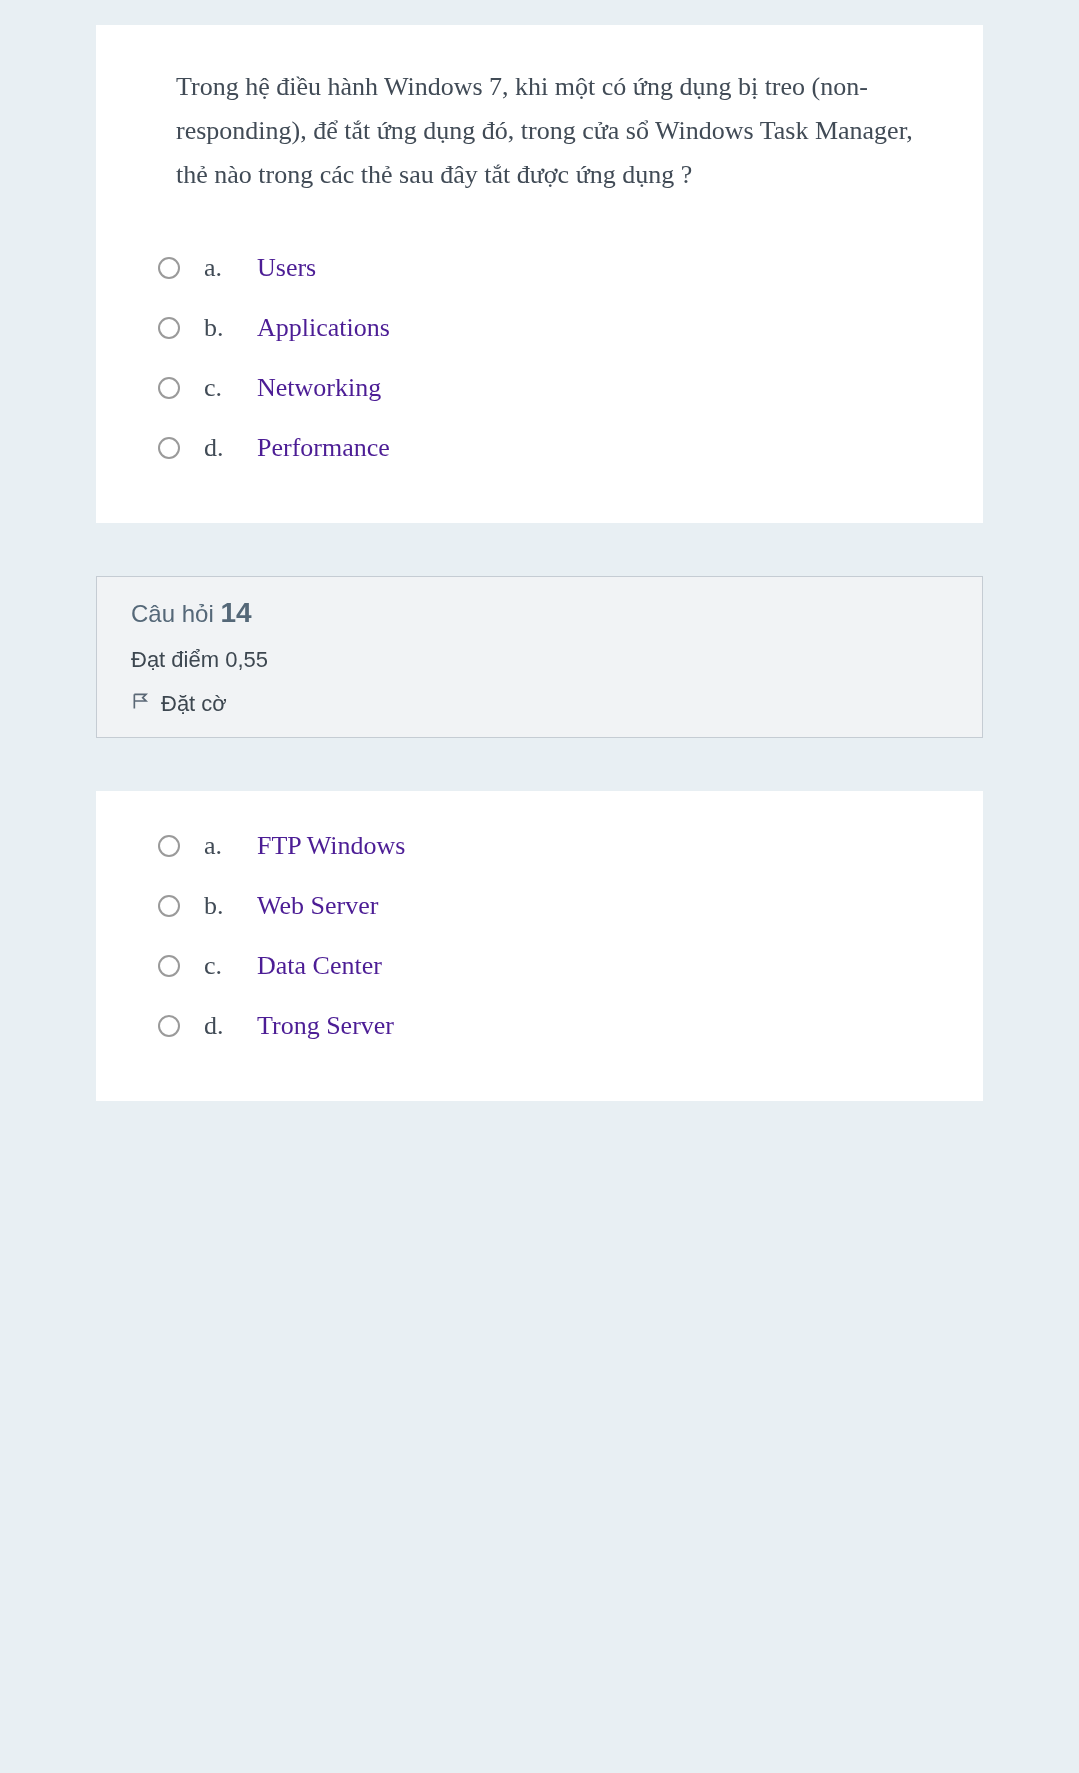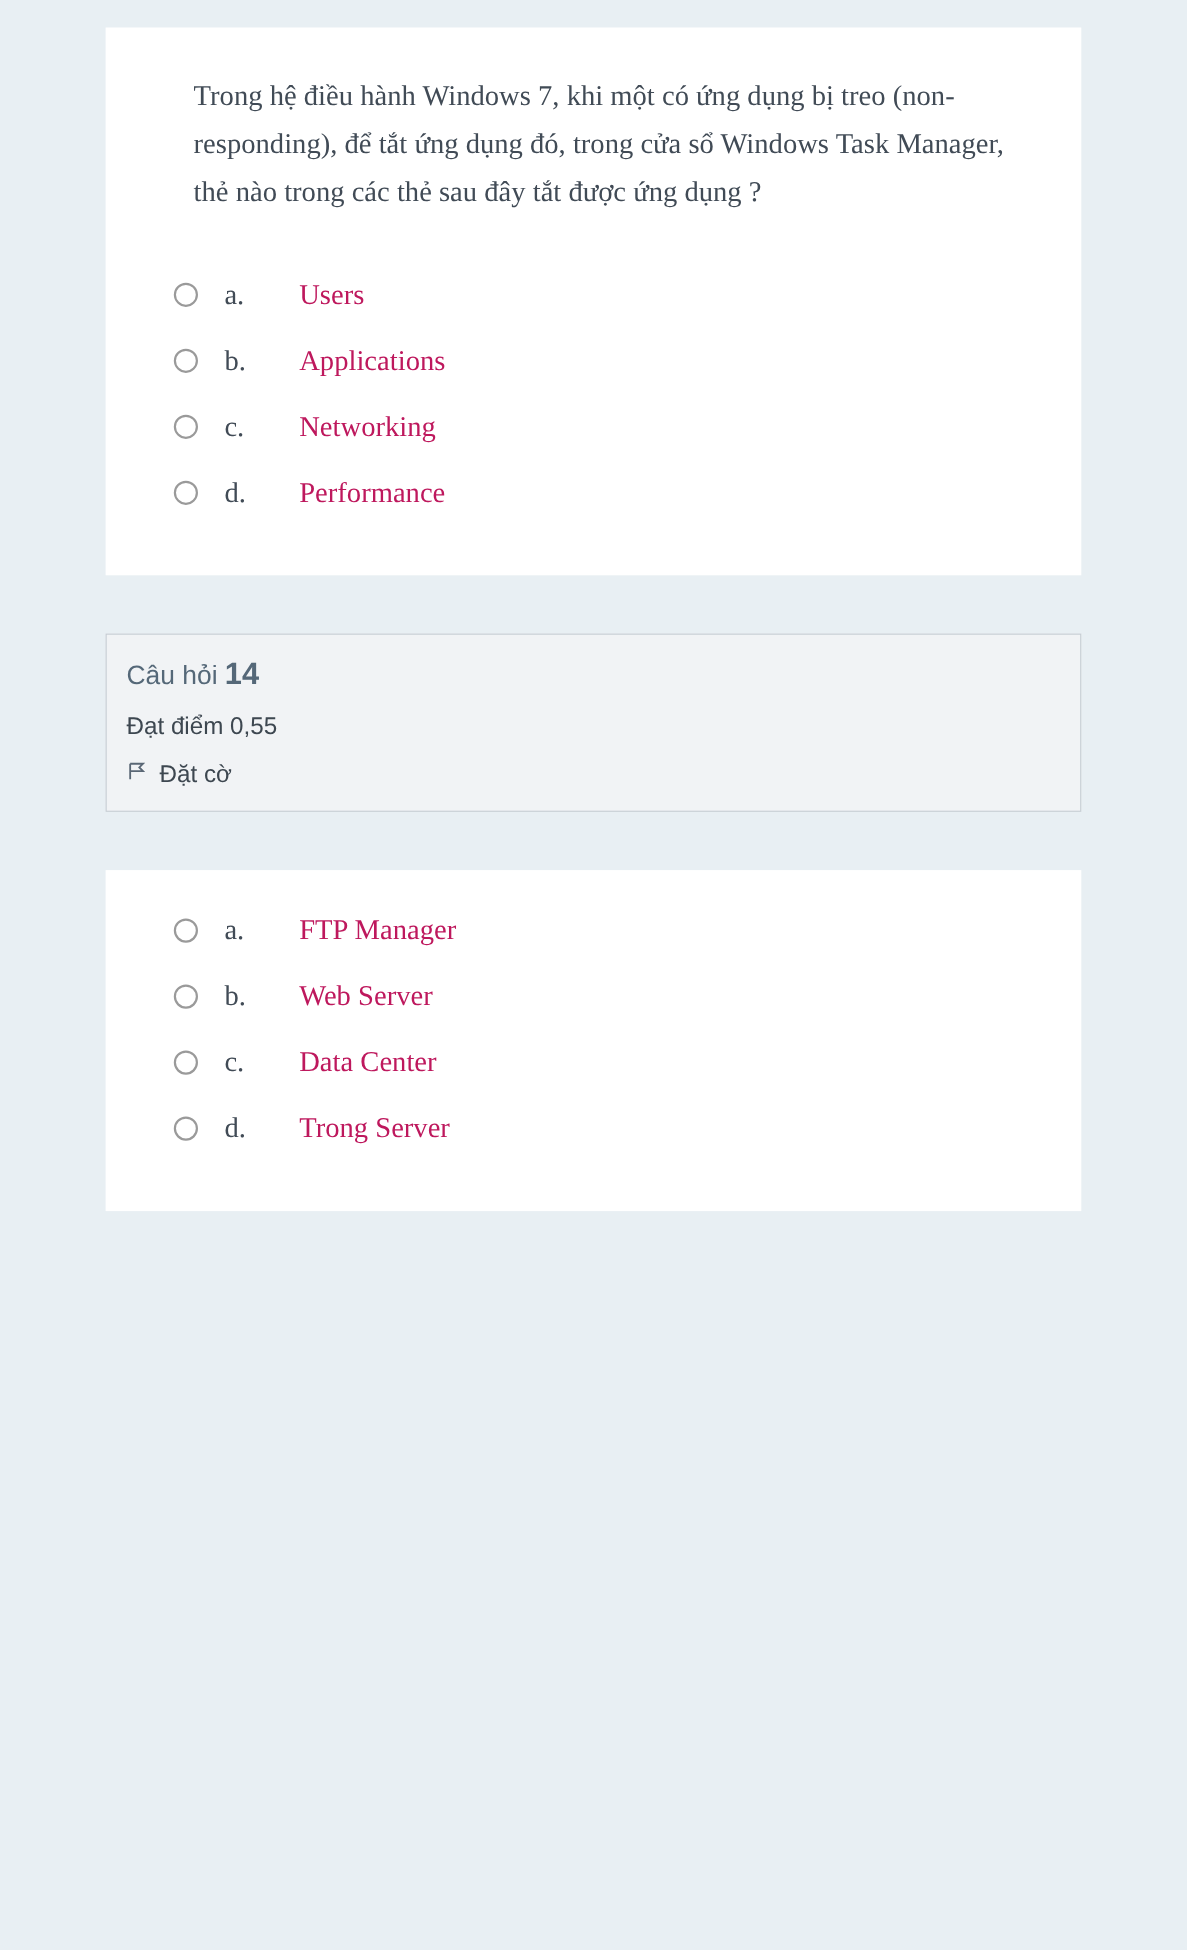--- a/index.html
+++ b/index.html
@@ -47,28 +47,28 @@
       cursor: pointer;
     }
     .option-letter {
       font-size: 26px;
       color: #414b56;
       width: 32px;
       flex-shrink: 0;
     }
     .option-text {
       font-size: 26px;
-      color: #be185d;
-      margin-left: 36px;
+      color: #4c1d95;
+      margin-left: 21px;
     }
     .question-header {
       background-color: #f1f3f5;
       border: 1px solid #c5ccd3;
       margin: 0 96px 53px 96px;
-      padding: 20px 18px 20px 18px;
+      padding: 20px 18px 20px 34px;
       font-family: Arial, Helvetica, sans-serif;
     }
     .header-title {
       color: #556878;
       font-size: 24px;
       margin-bottom: 18px;
     }
     .header-number {
       font-weight: bold;
       font-size: 28px;
@@ -140,21 +140,21 @@
     </svg>
     <span class="flag-text">Đặt cờ</span>
   </div>
 </div>
 
 <div class="question-card">
   <div class="options">
     <div class="option-row">
       <div class="radio-circle"></div>
       <div class="option-letter">a.</div>
-      <div class="option-text">FTP Manager</div>
+      <div class="option-text">FTP Windows</div>
     </div>
     <div class="option-row">
       <div class="radio-circle"></div>
       <div class="option-letter">b.</div>
       <div class="option-text">Web Server</div>
     </div>
     <div class="option-row">
       <div class="radio-circle"></div>
       <div class="option-letter">c.</div>
       <div class="option-text">Data Center</div>

